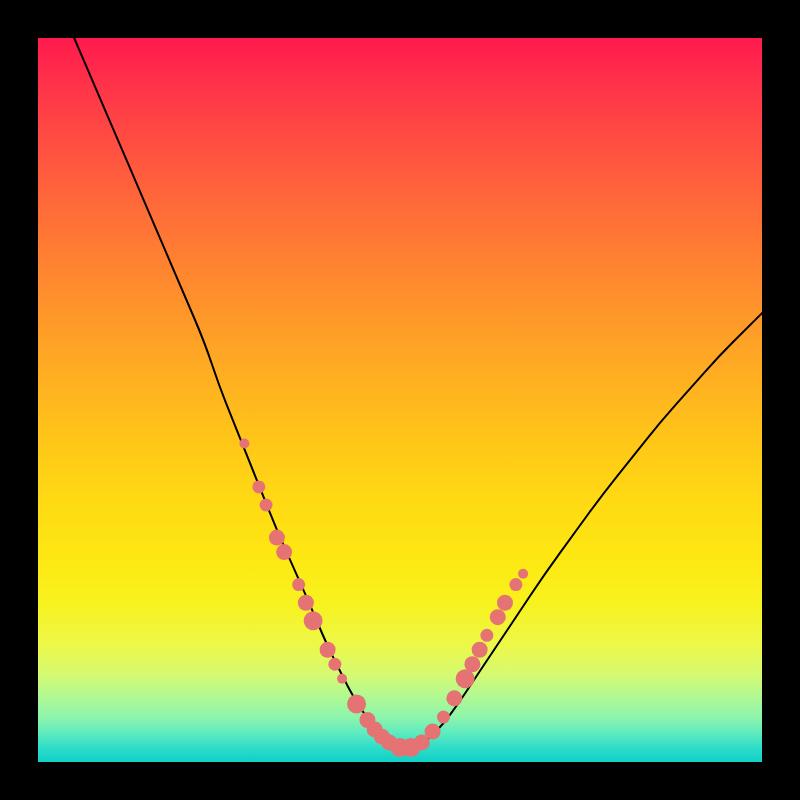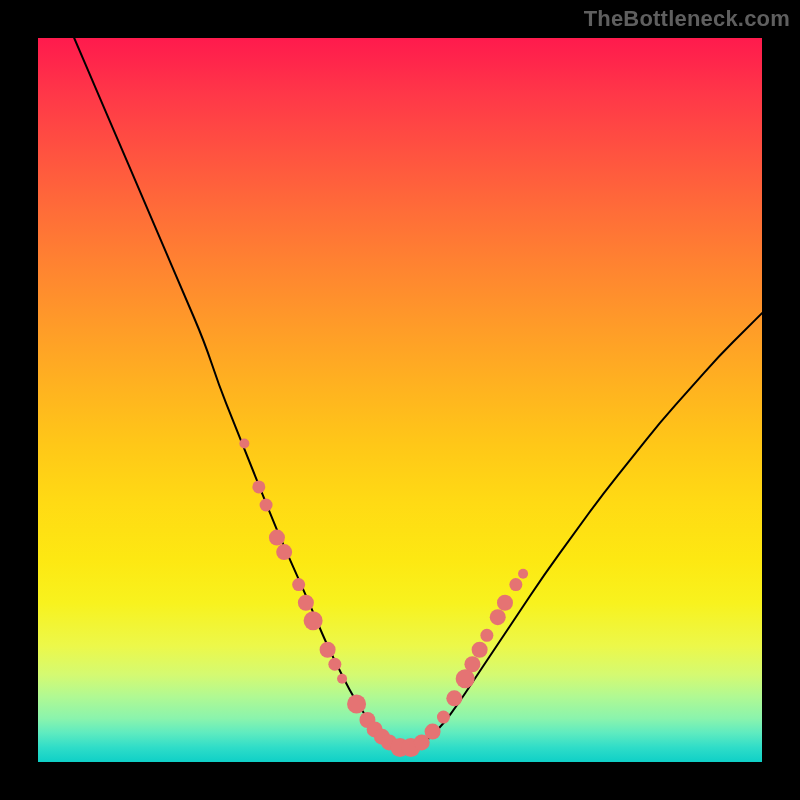--- a/index.html
+++ b/index.html
@@ -60,21 +60,20 @@
   }
   .marker {
     fill: #e57373;
     stroke: none;
   }
 </style>
 </head>
 <body>
 
 <div class="canvas">
-  <div class="watermark">TheBottleneck.com</div>
   <div class="plot-area">
     <svg class="curve-svg" viewBox="0 0 724 724" preserveAspectRatio="none">
       <path id="curve" class="curve-path" d="M 36.20 0.00 Q 36.20 0.00 47.06 25.34 Q 57.92 50.68 68.78 76.02 Q 79.64 101.36 90.50 126.70 Q 101.36 152.04 112.22 177.38 Q 123.08 202.72 133.94 228.06 Q 144.80 253.40 155.66 278.74 Q 166.52 304.08 173.76 325.80 Q 181.00 347.52 188.24 365.62 Q 195.48 383.72 202.72 401.82 Q 209.96 419.92 217.20 438.02 Q 224.44 456.12 231.68 474.22 Q 238.92 492.32 246.16 508.61 Q 253.40 524.90 260.64 541.19 Q 267.88 557.48 273.31 570.15 Q 278.74 582.82 284.17 595.49 Q 289.60 608.16 295.03 619.02 Q 300.46 629.88 305.89 640.74 Q 311.32 651.60 316.75 660.65 Q 322.18 669.70 327.61 677.66 Q 333.04 685.63 340.28 693.23 Q 347.52 700.83 354.76 705.90 Q 362.00 710.97 369.24 710.97 Q 376.48 710.97 383.72 705.90 Q 390.96 700.83 398.20 693.23 Q 405.44 685.63 412.68 675.85 Q 419.92 666.08 427.16 655.22 Q 434.40 644.36 445.26 628.07 Q 456.12 611.78 466.98 595.49 Q 477.84 579.20 492.32 557.48 Q 506.80 535.76 521.28 515.85 Q 535.76 495.94 550.24 476.03 Q 564.72 456.12 579.20 438.02 Q 593.68 419.92 608.16 401.82 Q 622.64 383.72 637.12 367.43 Q 651.60 351.14 666.08 334.85 Q 680.56 318.56 695.04 304.08 Q 709.52 289.60 716.76 282.36 T 724.00 275.12 "></path>
       <g id="markers">
           <circle cx="206.34" cy="405.44" r="5" class="marker"></circle>
           <circle cx="220.82" cy="448.88" r="6.5" class="marker"></circle>
           <circle cx="228.06" cy="466.98" r="6.5" class="marker"></circle>
           <circle cx="238.92" cy="499.56" r="8" class="marker"></circle>
           <circle cx="246.16" cy="514.04" r="8" class="marker"></circle>
           <circle cx="260.64" cy="546.62" r="6.5" class="marker"></circle>

